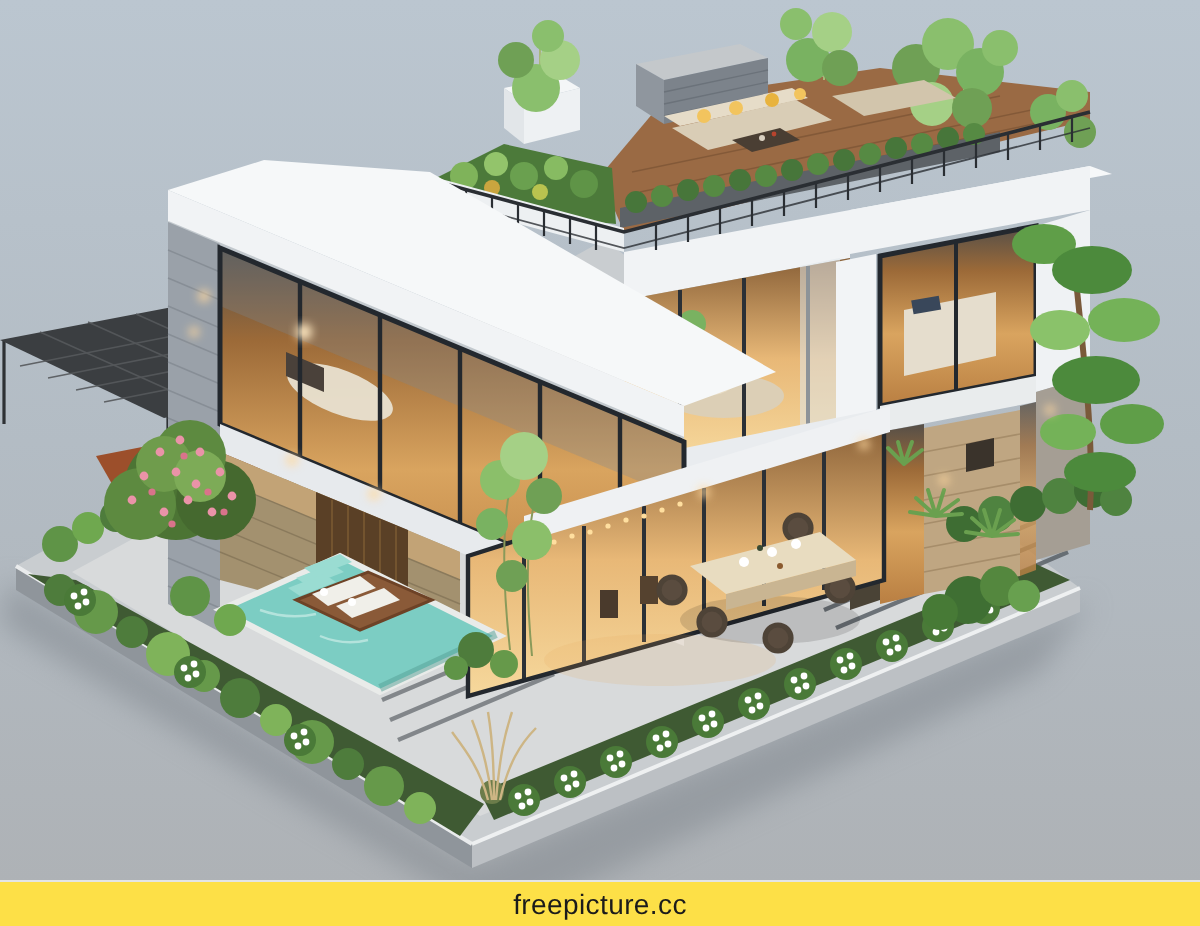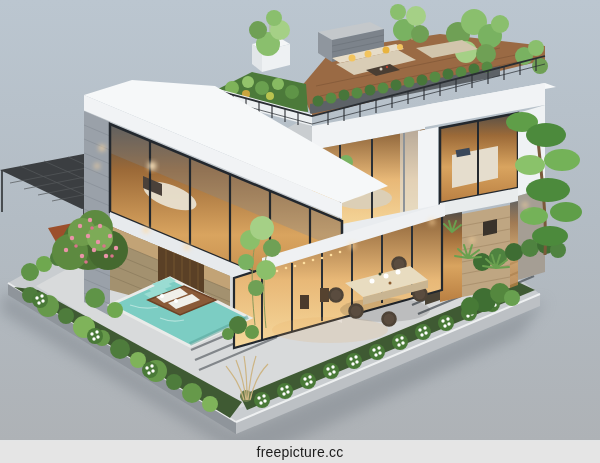--- a/index.html
+++ b/index.html
@@ -1,19 +1,19 @@
 <!DOCTYPE html>
 <html><head>
 <meta charset="utf-8">
 <style>
   html,body{margin:0;padding:0;background:#9aa0a6;}
   .stage{position:relative;width:600px;height:463px;overflow:hidden;font-family:"Liberation Sans",sans-serif;}
   .render{position:absolute;top:0;left:0;width:600px;height:441px;}
   .render svg{display:block;width:100%;height:100%;}
-  .wm-bar{position:absolute;left:0;bottom:0;width:600px;height:22px;background:#e5e5e5;
+  .wm-bar{position:absolute;left:0;bottom:0;width:600px;height:22px;background:#fde047;
           display:flex;align-items:center;justify-content:center;border-top:1px solid #e3e5e6;}
   .wm-text{font-size:14px;color:#1b1b1b;letter-spacing:.2px;}
 </style>
 </head>
 <body>
 
 <div class="stage">
   <div class="render">
   <svg viewBox="0 0 600 441" preserveAspectRatio="none">
     <title>Isometric 3D rendering of a modern two-story villa with a rooftop terrace garden and lounge, full-height warm-lit glass facades, stone accent walls, a turquoise swimming pool with a wooden lounger platform, a dark slatted pergola carport, landscaped garden beds with white flowers and a pink flowering shrub, an outdoor dining set on a stone patio, and a tall sculpted pine tree, all on a rectangular plot over a plain gray studio backdrop.</title>

